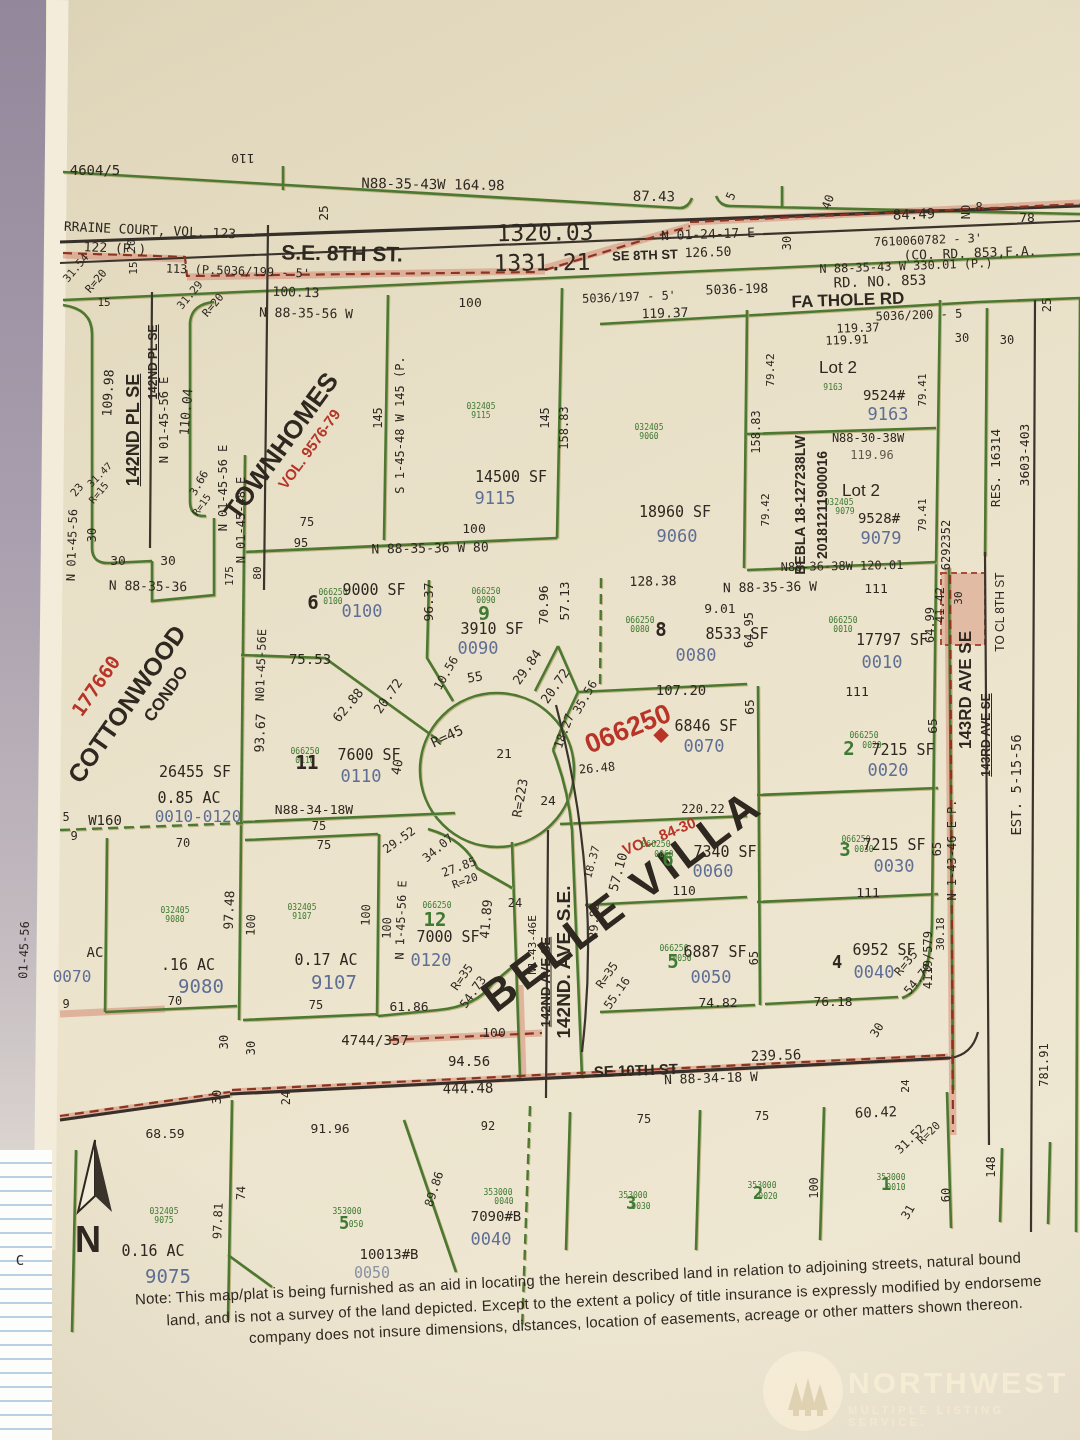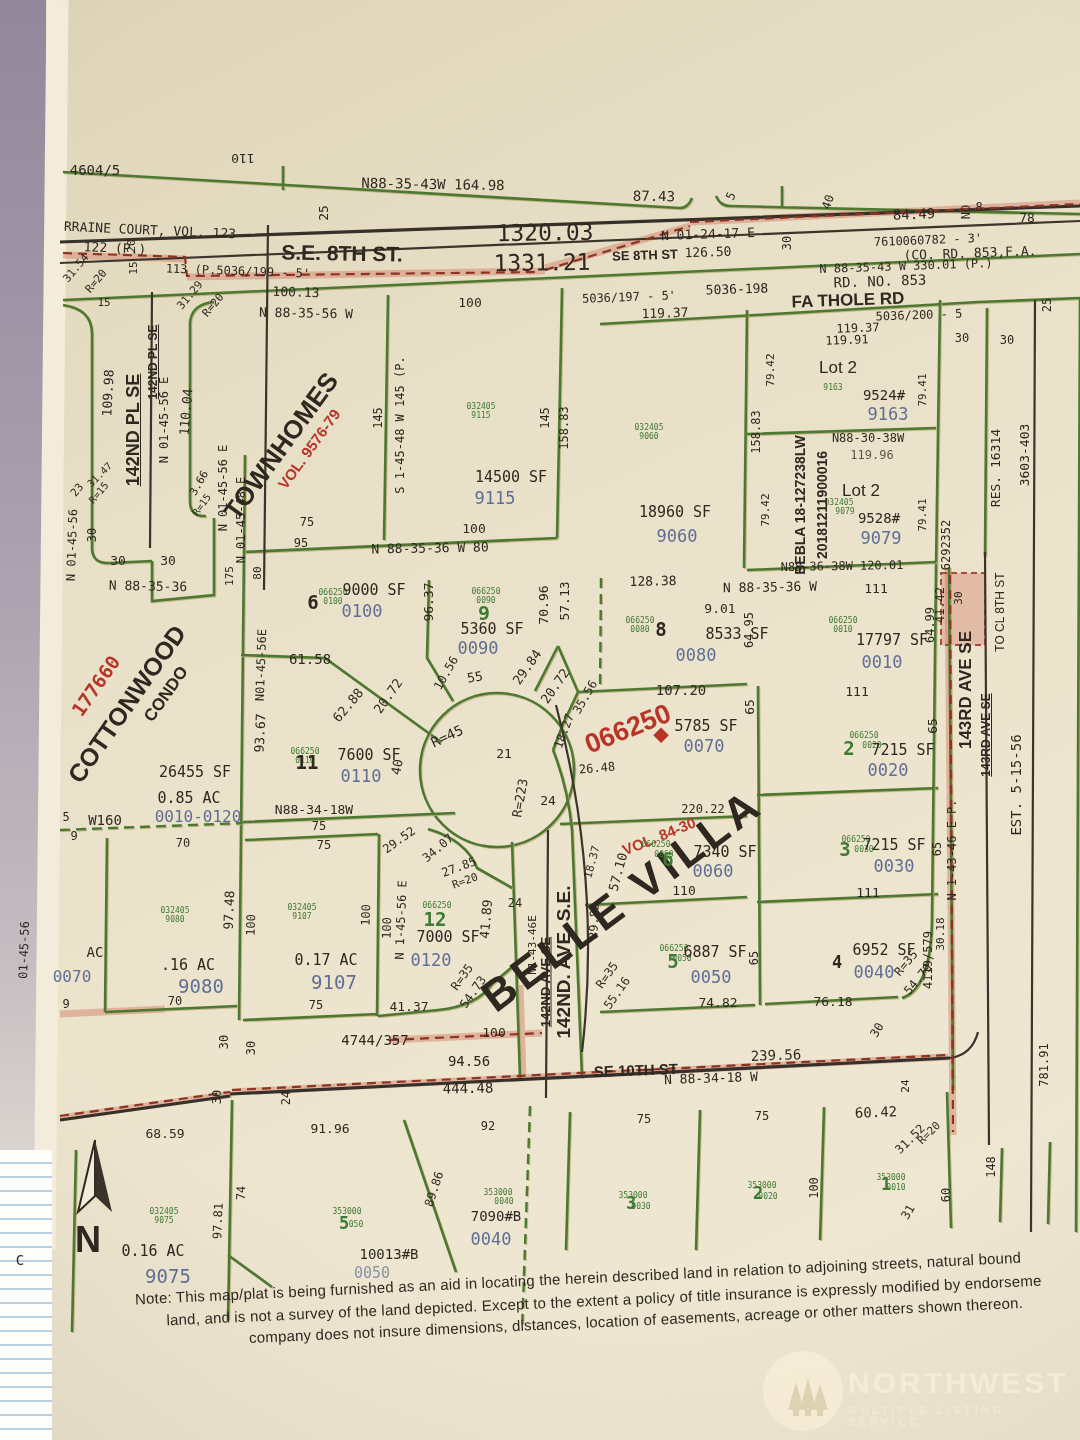--- a/index.html
+++ b/index.html
@@ -202,26 +202,26 @@
       <span class="lbl" style="left: 1024px; top: 455px; font-size: 13px; color: rgb(46, 40, 32); font-weight: 400; font-family: &quot;DejaVu Sans Mono&quot;, monospace; transform: translate(-50%, -50%) rotate(-90deg);">3603-403</span>
       <span class="lbl" style="left: 1016px; top: 785px; font-size: 14px; color: rgb(46, 40, 32); font-weight: 400; font-family: &quot;DejaVu Sans Mono&quot;, monospace; transform: translate(-50%, -50%) rotate(-90deg);">EST. 5-15-56</span>
       <span class="lbl" style="left: 928px; top: 960px; font-size: 12px; color: rgb(46, 40, 32); font-weight: 400; font-family: &quot;DejaVu Sans Mono&quot;, monospace; transform: translate(-50%, -50%) rotate(-90deg);">4119/579</span>
       <span class="lbl" style="left: 940px; top: 934px; font-size: 11px; color: rgb(46, 40, 32); font-weight: 400; font-family: &quot;DejaVu Sans Mono&quot;, monospace; transform: translate(-50%, -50%) rotate(-90deg);">30.18</span>
       <span class="lbl" style="left: 1044px; top: 1065px; font-size: 12px; color: rgb(46, 40, 32); font-weight: 400; font-family: &quot;DejaVu Sans Mono&quot;, monospace; transform: translate(-50%, -50%) rotate(-90deg);">781.91</span>
       <span class="lbl" style="left: 333px; top: 593px; font-size: 8px; color: rgb(63, 122, 51); font-weight: 400; font-family: &quot;DejaVu Sans Mono&quot;, monospace; transform: translate(-50%, -50%) rotate(0deg);">066250</span>
       <span class="lbl" style="left: 333px; top: 602px; font-size: 8px; color: rgb(63, 122, 51); font-weight: 400; font-family: &quot;DejaVu Sans Mono&quot;, monospace; transform: translate(-50%, -50%) rotate(0deg);">0100</span>
       <span class="lbl" style="left: 313px; top: 602px; font-size: 19px; color: rgb(46, 40, 32); font-weight: 700; font-family: &quot;DejaVu Sans Mono&quot;, monospace; transform: translate(-50%, -50%) rotate(0deg);">6</span>
       <span class="lbl" style="left: 374px; top: 590px; font-size: 15px; color: rgb(46, 40, 32); font-weight: 400; font-family: &quot;DejaVu Sans Mono&quot;, monospace; transform: translate(-50%, -50%) rotate(0deg);">9000 SF</span>
       <span class="lbl" style="left: 362px; top: 611px; font-size: 17px; color: rgb(95, 110, 148); font-weight: 400; font-family: &quot;DejaVu Sans Mono&quot;, monospace; transform: translate(-50%, -50%) rotate(0deg);">0100</span>
-      <span class="lbl" style="left: 310px; top: 659px; font-size: 14px; color: rgb(46, 40, 32); font-weight: 400; font-family: &quot;DejaVu Sans Mono&quot;, monospace; transform: translate(-50%, -50%) rotate(0deg);">61.58</span>
+      <span class="lbl" style="left: 310px; top: 659px; font-size: 14px; color: rgb(46, 40, 32); font-weight: 400; font-family: &quot;DejaVu Sans Mono&quot;, monospace; transform: translate(-50%, -50%) rotate(0deg);">75.53</span>
       <span class="lbl" style="left: 428px; top: 602px; font-size: 13px; color: rgb(46, 40, 32); font-weight: 400; font-family: &quot;DejaVu Sans Mono&quot;, monospace; transform: translate(-50%, -50%) rotate(-90deg);">96.37</span>
       <span class="lbl" style="left: 486px; top: 592px; font-size: 8px; color: rgb(63, 122, 51); font-weight: 400; font-family: &quot;DejaVu Sans Mono&quot;, monospace; transform: translate(-50%, -50%) rotate(0deg);">066250</span>
       <span class="lbl" style="left: 486px; top: 601px; font-size: 8px; color: rgb(63, 122, 51); font-weight: 400; font-family: &quot;DejaVu Sans Mono&quot;, monospace; transform: translate(-50%, -50%) rotate(0deg);">0090</span>
       <span class="lbl" style="left: 484px; top: 613px; font-size: 20px; color: rgb(63, 122, 51); font-weight: 700; font-family: &quot;DejaVu Sans Mono&quot;, monospace; transform: translate(-50%, -50%) rotate(0deg);">9</span>
-      <span class="lbl" style="left: 492px; top: 629px; font-size: 15px; color: rgb(46, 40, 32); font-weight: 400; font-family: &quot;DejaVu Sans Mono&quot;, monospace; transform: translate(-50%, -50%) rotate(0deg);">5360 SF</span>
+      <span class="lbl" style="left: 492px; top: 629px; font-size: 15px; color: rgb(46, 40, 32); font-weight: 400; font-family: &quot;DejaVu Sans Mono&quot;, monospace; transform: translate(-50%, -50%) rotate(0deg);">3910 SF</span>
       <span class="lbl" style="left: 478px; top: 648px; font-size: 17px; color: rgb(95, 110, 148); font-weight: 400; font-family: &quot;DejaVu Sans Mono&quot;, monospace; transform: translate(-50%, -50%) rotate(0deg);">0090</span>
       <span class="lbl" style="left: 543px; top: 605px; font-size: 13px; color: rgb(46, 40, 32); font-weight: 400; font-family: &quot;DejaVu Sans Mono&quot;, monospace; transform: translate(-50%, -50%) rotate(-90deg);">70.96</span>
       <span class="lbl" style="left: 564px; top: 601px; font-size: 13px; color: rgb(46, 40, 32); font-weight: 400; font-family: &quot;DejaVu Sans Mono&quot;, monospace; transform: translate(-50%, -50%) rotate(-90deg);">57.13</span>
       <span class="lbl" style="left: 446px; top: 673px; font-size: 12px; color: rgb(46, 40, 32); font-weight: 400; font-family: &quot;DejaVu Sans Mono&quot;, monospace; transform: translate(-50%, -50%) rotate(-60deg);">10.56</span>
       <span class="lbl" style="left: 475px; top: 677px; font-size: 13px; color: rgb(46, 40, 32); font-weight: 400; font-family: &quot;DejaVu Sans Mono&quot;, monospace; transform: translate(-50%, -50%) rotate(-10deg);">55</span>
       <span class="lbl" style="left: 527px; top: 667px; font-size: 13px; color: rgb(46, 40, 32); font-weight: 400; font-family: &quot;DejaVu Sans Mono&quot;, monospace; transform: translate(-50%, -50%) rotate(-55deg);">29.84</span>
       <span class="lbl" style="left: 555px; top: 686px; font-size: 13px; color: rgb(46, 40, 32); font-weight: 400; font-family: &quot;DejaVu Sans Mono&quot;, monospace; transform: translate(-50%, -50%) rotate(-55deg);">20.72</span>
       <span class="lbl" style="left: 388px; top: 696px; font-size: 13px; color: rgb(46, 40, 32); font-weight: 400; font-family: &quot;DejaVu Sans Mono&quot;, monospace; transform: translate(-50%, -50%) rotate(-55deg);">20.72</span>
       <span class="lbl" style="left: 348px; top: 705px; font-size: 13px; color: rgb(46, 40, 32); font-weight: 400; font-family: &quot;DejaVu Sans Mono&quot;, monospace; transform: translate(-50%, -50%) rotate(-50deg);">62.88</span>
       <span class="lbl" style="left: 447px; top: 736px; font-size: 14px; color: rgb(46, 40, 32); font-weight: 400; font-family: &quot;DejaVu Sans Mono&quot;, monospace; transform: translate(-50%, -50%) rotate(-25deg);">R=45</span>
@@ -250,21 +250,21 @@
       <span class="lbl" style="left: 843px; top: 630px; font-size: 8px; color: rgb(63, 122, 51); font-weight: 400; font-family: &quot;DejaVu Sans Mono&quot;, monospace; transform: translate(-50%, -50%) rotate(0deg);">0010</span>
       <span class="lbl" style="left: 892px; top: 640px; font-size: 15px; color: rgb(46, 40, 32); font-weight: 400; font-family: &quot;DejaVu Sans Mono&quot;, monospace; transform: translate(-50%, -50%) rotate(0deg);">17797 SF</span>
       <span class="lbl" style="left: 882px; top: 662px; font-size: 17px; color: rgb(95, 110, 148); font-weight: 400; font-family: &quot;DejaVu Sans Mono&quot;, monospace; transform: translate(-50%, -50%) rotate(0deg);">0010</span>
       <span class="lbl" style="left: 930px; top: 625px; font-size: 12px; color: rgb(46, 40, 32); font-weight: 400; font-family: &quot;DejaVu Sans Mono&quot;, monospace; transform: translate(-50%, -50%) rotate(-90deg);">64.99</span>
       <span class="lbl" style="left: 681px; top: 690px; font-size: 14px; color: rgb(46, 40, 32); font-weight: 400; font-family: &quot;DejaVu Sans Mono&quot;, monospace; transform: translate(-50%, -50%) rotate(0deg);">107.20</span>
       <span class="lbl" style="left: 585px; top: 697px; font-size: 12px; color: rgb(46, 40, 32); font-weight: 400; font-family: &quot;DejaVu Sans Mono&quot;, monospace; transform: translate(-50%, -50%) rotate(-60deg);">35.56</span>
       <span class="lbl" style="left: 564px; top: 731px; font-size: 12px; color: rgb(46, 40, 32); font-weight: 400; font-family: &quot;DejaVu Sans Mono&quot;, monospace; transform: translate(-50%, -50%) rotate(-70deg);">18.27</span>
       <span class="lbl" style="left: 749px; top: 707px; font-size: 13px; color: rgb(46, 40, 32); font-weight: 400; font-family: &quot;DejaVu Sans Mono&quot;, monospace; transform: translate(-50%, -50%) rotate(-90deg);">65</span>
       <span class="lbl" style="left: 628px; top: 729px; font-size: 27px; color: rgb(184, 52, 39); font-weight: 700; font-family: &quot;Liberation Sans&quot;, sans-serif; transform: translate(-50%, -50%) rotate(-22deg);">066250</span>
       <span class="lbl" style="left: 661px; top: 733px; font-size: 26px; color: rgb(184, 52, 39); font-weight: 400; font-family: &quot;DejaVu Sans Mono&quot;, monospace; transform: translate(-50%, -50%) rotate(0deg);">◆</span>
-      <span class="lbl" style="left: 706px; top: 726px; font-size: 15px; color: rgb(46, 40, 32); font-weight: 400; font-family: &quot;DejaVu Sans Mono&quot;, monospace; transform: translate(-50%, -50%) rotate(0deg);">5785 SF</span>
+      <span class="lbl" style="left: 706px; top: 726px; font-size: 15px; color: rgb(46, 40, 32); font-weight: 400; font-family: &quot;DejaVu Sans Mono&quot;, monospace; transform: translate(-50%, -50%) rotate(0deg);">6846 SF</span>
       <span class="lbl" style="left: 704px; top: 746px; font-size: 17px; color: rgb(95, 110, 148); font-weight: 400; font-family: &quot;DejaVu Sans Mono&quot;, monospace; transform: translate(-50%, -50%) rotate(0deg);">0070</span>
       <span class="lbl" style="left: 857px; top: 691px; font-size: 13px; color: rgb(46, 40, 32); font-weight: 400; font-family: &quot;DejaVu Sans Mono&quot;, monospace; transform: translate(-50%, -50%) rotate(0deg);">111</span>
       <span class="lbl" style="left: 864px; top: 736px; font-size: 8px; color: rgb(63, 122, 51); font-weight: 400; font-family: &quot;DejaVu Sans Mono&quot;, monospace; transform: translate(-50%, -50%) rotate(0deg);">066250</span>
       <span class="lbl" style="left: 872px; top: 746px; font-size: 8px; color: rgb(63, 122, 51); font-weight: 400; font-family: &quot;DejaVu Sans Mono&quot;, monospace; transform: translate(-50%, -50%) rotate(0deg);">0020</span>
       <span class="lbl" style="left: 849px; top: 748px; font-size: 19px; color: rgb(63, 122, 51); font-weight: 700; font-family: &quot;DejaVu Sans Mono&quot;, monospace; transform: translate(-50%, -50%) rotate(0deg);">2</span>
       <span class="lbl" style="left: 903px; top: 750px; font-size: 15px; color: rgb(46, 40, 32); font-weight: 400; font-family: &quot;DejaVu Sans Mono&quot;, monospace; transform: translate(-50%, -50%) rotate(0deg);">7215 SF</span>
       <span class="lbl" style="left: 888px; top: 770px; font-size: 17px; color: rgb(95, 110, 148); font-weight: 400; font-family: &quot;DejaVu Sans Mono&quot;, monospace; transform: translate(-50%, -50%) rotate(0deg);">0020</span>
       <span class="lbl" style="left: 932px; top: 726px; font-size: 13px; color: rgb(46, 40, 32); font-weight: 400; font-family: &quot;DejaVu Sans Mono&quot;, monospace; transform: translate(-50%, -50%) rotate(-90deg);">65</span>
       <span class="lbl" style="left: 703px; top: 809px; font-size: 12px; color: rgb(46, 40, 32); font-weight: 400; font-family: &quot;DejaVu Sans Mono&quot;, monospace; transform: translate(-50%, -50%) rotate(0deg);">220.22</span>
       <span class="lbl" style="left: 622px; top: 900px; font-size: 44px; color: rgb(46, 40, 32); font-weight: 700; font-family: &quot;Liberation Sans&quot;, sans-serif; letter-spacing: 5px; transform: translate(-50%, -50%) rotate(-37deg);">BELLE VILLA</span>
@@ -311,21 +311,21 @@
       <span class="lbl" style="left: 437px; top: 906px; font-size: 8px; color: rgb(63, 122, 51); font-weight: 400; font-family: &quot;DejaVu Sans Mono&quot;, monospace; transform: translate(-50%, -50%) rotate(0deg);">066250</span>
       <span class="lbl" style="left: 435px; top: 919px; font-size: 19px; color: rgb(63, 122, 51); font-weight: 700; font-family: &quot;DejaVu Sans Mono&quot;, monospace; transform: translate(-50%, -50%) rotate(0deg);">12</span>
       <span class="lbl" style="left: 448px; top: 937px; font-size: 15px; color: rgb(46, 40, 32); font-weight: 400; font-family: &quot;DejaVu Sans Mono&quot;, monospace; transform: translate(-50%, -50%) rotate(0deg);">7000 SF</span>
       <span class="lbl" style="left: 431px; top: 960px; font-size: 17px; color: rgb(95, 110, 148); font-weight: 400; font-family: &quot;DejaVu Sans Mono&quot;, monospace; transform: translate(-50%, -50%) rotate(0deg);">0120</span>
       <span class="lbl" style="left: 401px; top: 920px; font-size: 12px; color: rgb(46, 40, 32); font-weight: 400; font-family: &quot;DejaVu Sans Mono&quot;, monospace; transform: translate(-50%, -50%) rotate(-88deg);">N 1-45-56 E</span>
       <span class="lbl" style="left: 387px; top: 928px; font-size: 12px; color: rgb(46, 40, 32); font-weight: 400; font-family: &quot;DejaVu Sans Mono&quot;, monospace; transform: translate(-50%, -50%) rotate(-88deg);">100</span>
       <span class="lbl" style="left: 366px; top: 915px; font-size: 12px; color: rgb(46, 40, 32); font-weight: 400; font-family: &quot;DejaVu Sans Mono&quot;, monospace; transform: translate(-50%, -50%) rotate(-88deg);">100</span>
       <span class="lbl" style="left: 486px; top: 919px; font-size: 13px; color: rgb(46, 40, 32); font-weight: 400; font-family: &quot;DejaVu Sans Mono&quot;, monospace; transform: translate(-50%, -50%) rotate(-85deg);">41.89</span>
       <span class="lbl" style="left: 462px; top: 977px; font-size: 12px; color: rgb(46, 40, 32); font-weight: 400; font-family: &quot;DejaVu Sans Mono&quot;, monospace; transform: translate(-50%, -50%) rotate(-55deg);">R=35</span>
       <span class="lbl" style="left: 473px; top: 992px; font-size: 12px; color: rgb(46, 40, 32); font-weight: 400; font-family: &quot;DejaVu Sans Mono&quot;, monospace; transform: translate(-50%, -50%) rotate(-55deg);">54.73</span>
-      <span class="lbl" style="left: 409px; top: 1006px; font-size: 13px; color: rgb(46, 40, 32); font-weight: 400; font-family: &quot;DejaVu Sans Mono&quot;, monospace; transform: translate(-50%, -50%) rotate(0deg);">41.37</span>
+      <span class="lbl" style="left: 409px; top: 1006px; font-size: 13px; color: rgb(46, 40, 32); font-weight: 400; font-family: &quot;DejaVu Sans Mono&quot;, monospace; transform: translate(-50%, -50%) rotate(0deg);">61.86</span>
       <span class="lbl" style="left: 494px; top: 1032px; font-size: 13px; color: rgb(46, 40, 32); font-weight: 400; font-family: &quot;DejaVu Sans Mono&quot;, monospace; transform: translate(-50%, -50%) rotate(0deg);">100</span>
       <span class="lbl" style="left: 469px; top: 1061px; font-size: 14px; color: rgb(46, 40, 32); font-weight: 400; font-family: &quot;DejaVu Sans Mono&quot;, monospace; transform: translate(-50%, -50%) rotate(0deg);">94.56</span>
       <span class="lbl" style="left: 375px; top: 1040px; font-size: 14px; color: rgb(46, 40, 32); font-weight: 400; font-family: &quot;DejaVu Sans Mono&quot;, monospace; transform: translate(-50%, -50%) rotate(0deg);">4744/357</span>
       <span class="lbl" style="left: 468px; top: 1088px; font-size: 14px; color: rgb(46, 40, 32); font-weight: 400; font-family: &quot;DejaVu Sans Mono&quot;, monospace; transform: translate(-50%, -50%) rotate(-1deg);">444.48</span>
       <span class="lbl" style="left: 776px; top: 1055px; font-size: 14px; color: rgb(46, 40, 32); font-weight: 400; font-family: &quot;DejaVu Sans Mono&quot;, monospace; transform: translate(-50%, -50%) rotate(-2deg);">239.56</span>
       <span class="lbl" style="left: 636px; top: 1070px; font-size: 15px; color: rgb(46, 40, 32); font-weight: 700; font-family: &quot;Liberation Sans&quot;, sans-serif; transform: translate(-50%, -50%) rotate(-2deg);">SE 10TH ST</span>
       <span class="lbl" style="left: 711px; top: 1078px; font-size: 13px; color: rgb(46, 40, 32); font-weight: 400; font-family: &quot;DejaVu Sans Mono&quot;, monospace; transform: translate(-50%, -50%) rotate(-2deg);">N 88-34-18 W</span>
       <span class="lbl" style="left: 877px; top: 1030px; font-size: 12px; color: rgb(46, 40, 32); font-weight: 400; font-family: &quot;DejaVu Sans Mono&quot;, monospace; transform: translate(-50%, -50%) rotate(-60deg);">30</span>
       <span class="lbl" style="left: 224px; top: 1042px; font-size: 12px; color: rgb(46, 40, 32); font-weight: 400; font-family: &quot;DejaVu Sans Mono&quot;, monospace; transform: translate(-50%, -50%) rotate(-90deg);">30</span>
       <span class="lbl" style="left: 251px; top: 1048px; font-size: 12px; color: rgb(46, 40, 32); font-weight: 400; font-family: &quot;DejaVu Sans Mono&quot;, monospace; transform: translate(-50%, -50%) rotate(-90deg);">30</span>

